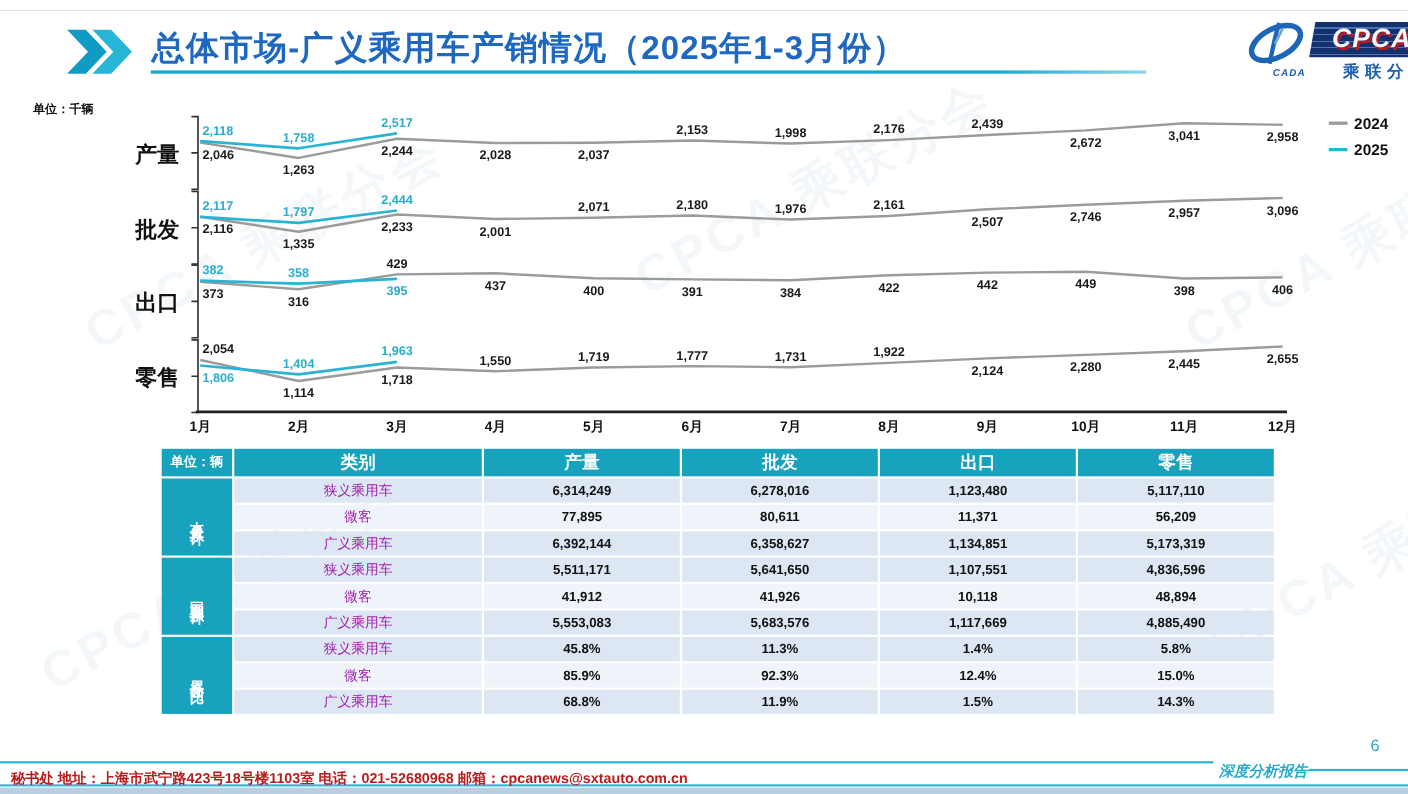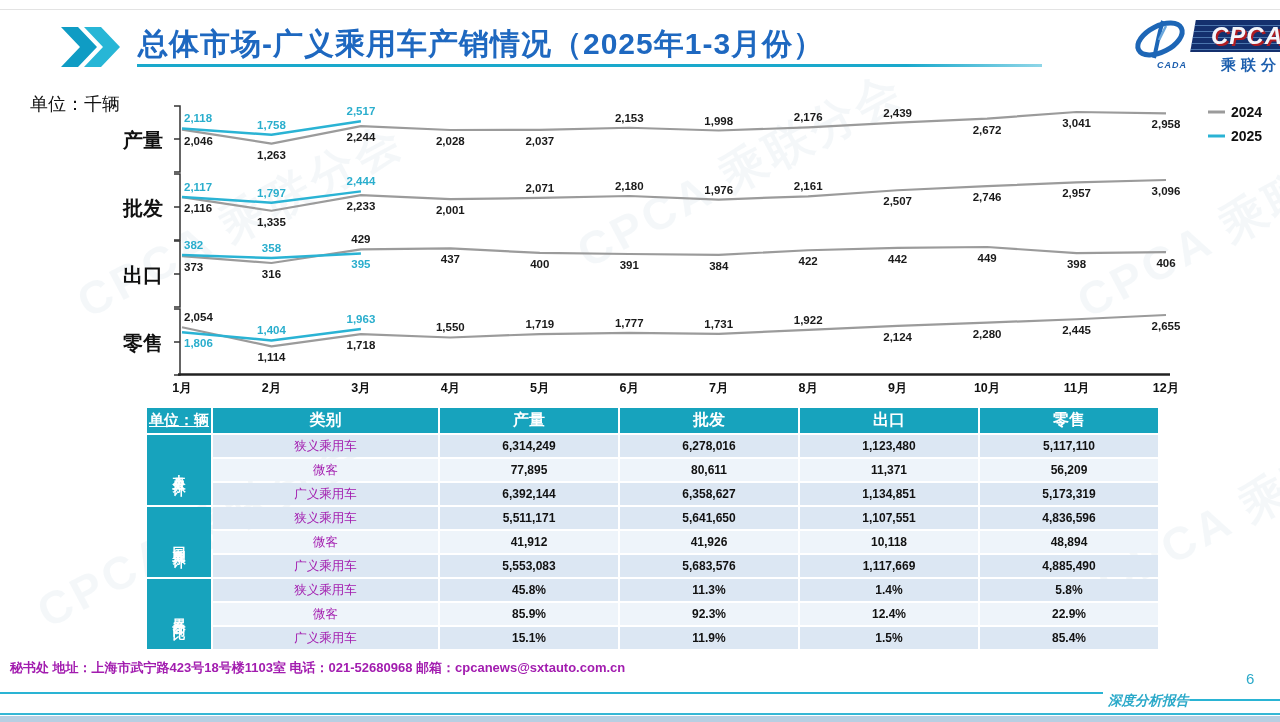--- a/index.html
+++ b/index.html
@@ -21,43 +21,43 @@
   .logo-left{position:absolute;left:0;top:4px;width:56px;text-align:right;}
   .cada-txt{font-size:9px;font-weight:bold;font-style:italic;color:#1d5fae;letter-spacing:1px;margin-top:-6px;}
   .cpca-box{position:absolute;left:62px;top:6px;width:108px;height:32px;background:#14306e;
             transform:skewX(-10deg);display:flex;align-items:center;justify-content:center;
             background-image:repeating-linear-gradient(to bottom,transparent 0 5px,rgba(130,185,235,.5) 5px 6px);}
   .cpca-txt{font-style:italic;font-weight:900;font-size:24px;color:#f4f6fb;transform:skewX(10deg);
             text-shadow:2px 2px 0 #b01c22;letter-spacing:1px;}
   .cpca-sub{position:absolute;left:62px;top:42px;width:108px;text-align:right;color:#1d5fae;
             font-weight:bold;font-size:15px;letter-spacing:5px;white-space:nowrap;}
   
-  .unit-label{position:absolute;left:30px;top:92px;font-size:18px;font-weight:normal;color:#111;z-index:2;}
+  .unit-label{position:absolute;left:30px;top:92px;font-size:11px;font-weight:bold;color:#111;z-index:2;}
   #chart-svg{position:absolute;left:0;top:0;z-index:1;pointer-events:none;}
   
   #table-wrap{position:absolute;left:145px;top:406px;z-index:2;}
   table.sum{border-collapse:separate;border-spacing:2px;table-layout:fixed;}
   table.sum th,table.sum td{padding:0;text-align:center;vertical-align:middle;overflow:hidden;}
   th.hd{background:#17a3bd;color:#fff;font-size:16px;font-weight:bold;height:25px;}
-  th.unit{font-size:15px;text-decoration:underline;}
+  th.unit{font-size:12px;}
   td.grp{background:#17a3bd;}
   .vtxt{writing-mode:vertical-rl;text-orientation:upright;margin:0 auto;color:#fff;font-weight:bold;
         font-size:13px;line-height:1;letter-spacing:3px;}
   td.cat{font-size:12.5px;color:#a21caf;height:22px;}
   td.val{font-size:12px;font-weight:bold;color:#111;height:22px;}
   tr.shade td.cat,tr.shade td.val{background:#dce7f3;}
   tr.lite td.cat,tr.lite td.val{background:#eef4fa;}
   
   .source{position:absolute;left:152px;top:664px;font-size:12.5px;font-weight:bold;color:#1590b0;z-index:2;}
   .pagenum{position:absolute;left:1246px;top:670px;font-size:15px;color:#2aa9c9;z-index:2;}
   .rule-left{position:absolute;left:0;top:692px;width:1103px;height:2px;background:#2ab4d4;z-index:2;}
   .report-label{position:absolute;left:1108px;top:692px;font-size:13.5px;font-weight:bold;font-style:italic;
       color:#2aa9c9;font-family:Liberation Sans, sans-serif;white-space:nowrap;z-index:2;}
   .rule-right{position:absolute;left:1190px;top:699px;width:90px;height:2px;background:#2ab4d4;z-index:2;}
-  .secretariat{position:absolute;left:10px;top:659px;font-size:13px;font-weight:600;color:#a21caf;z-index:2;white-space:nowrap;}
+  .secretariat{position:absolute;left:10px;top:699px;font-size:13px;font-weight:600;color:#b91c1c;z-index:2;white-space:nowrap;}
   .botline1{position:absolute;left:0;top:713px;width:1280px;height:2px;background:#35b7d5;}
   .botline2{position:absolute;left:0;top:716px;width:1280px;height:6px;background:#b7cfe2;}
 </style>
 </head>
 <body>
 
 <div id="slide">
   <div class="topline"></div>
 
   <div class="wm" style="left:60px;top:190px;">CPCA 乘联分会</div>
@@ -264,28 +264,28 @@
             <td class="val">45.8%</td>
             <td class="val">11.3%</td>
             <td class="val">1.4%</td>
             <td class="val">5.8%</td>
           </tr>
           <tr class="lite">
             <td class="cat">微客</td>
             <td class="val">85.9%</td>
             <td class="val">92.3%</td>
             <td class="val">12.4%</td>
-            <td class="val">22.9%</td>
+            <td class="val">15.0%</td>
           </tr>
           <tr class="shade">
             <td class="cat">广义乘用车</td>
-            <td class="val">15.1%</td>
+            <td class="val">68.8%</td>
             <td class="val">11.9%</td>
             <td class="val">1.5%</td>
-            <td class="val">85.4%</td>
+            <td class="val">14.3%</td>
           </tr>
         </tbody>
       </table>
     </div>
 
   <div class="pagenum">6</div>
   <div class="rule-left"></div>
   <div class="report-label">深度分析报告</div>
   <div class="rule-right"></div>
   <div class="secretariat">秘书处  地址：上海市武宁路423号18号楼1103室 电话：021-52680968  邮箱：cpcanews@sxtauto.com.cn</div>

